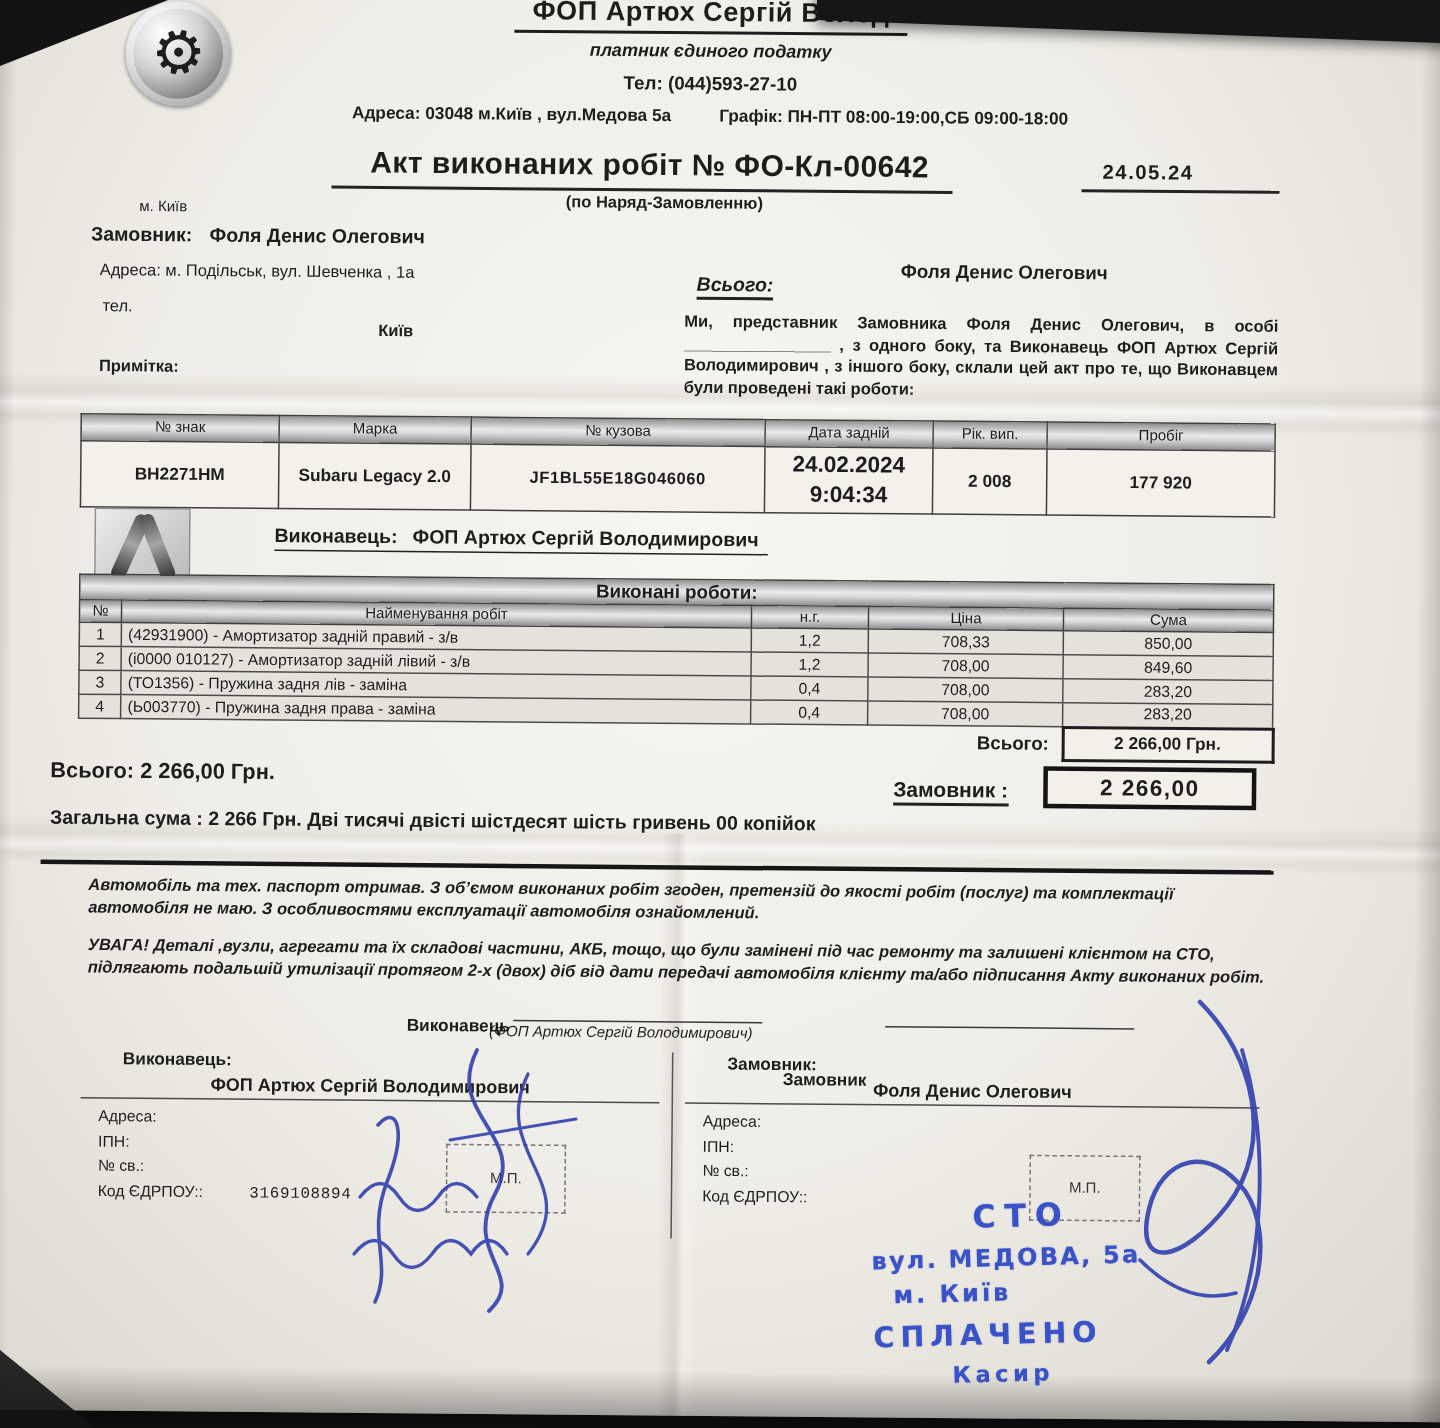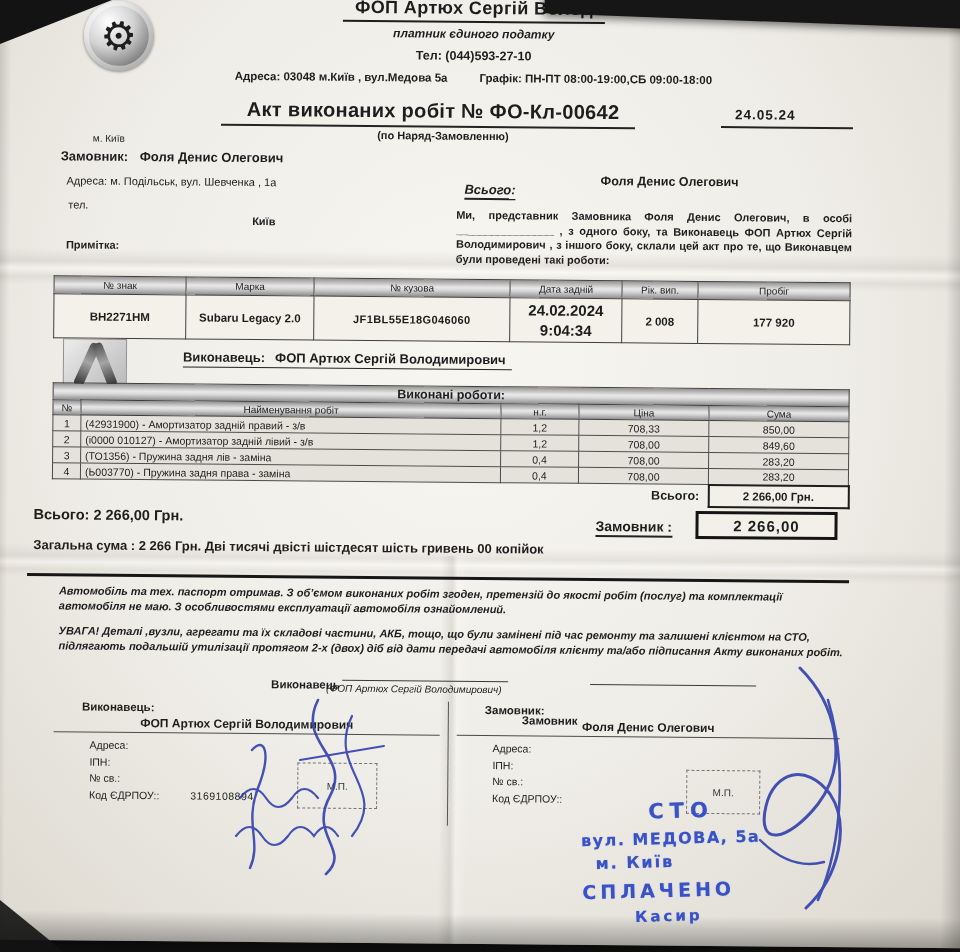--- a/index.html
+++ b/index.html
@@ -132,22 +132,22 @@
   .sn-line2 { position:absolute; left:602px; top:687px; width:166px; height:1px; background:#3a3a3a; }
 
   
   .req { position:absolute; top:706px; height:124px; }
   .req-left { left:58px; width:402px; }
   .req-right { left:460px; width:400px; border-left:1.5px solid #555; }
   .req-title { position:absolute; left:36px; top:2px; font-size:11.5px; font-weight:bold; }
   .req-name { position:absolute; left:8px; right:8px; top:17px; text-align:center;
     font-size:12px; font-weight:bold; border-bottom:1px solid #4a4a4a; padding-bottom:2px; }
   .req-rows { position:absolute; left:20px; top:40px; font-size:10.5px; }
-  .req-rows div { height:16.5px;margin-left:24px; }
-  .edrpou-val { margin-left:28px; letter-spacing:.5px; }
+  .req-rows div { height:16.5px; }
+  .edrpou-val { margin-left:28px; letter-spacing:.5px;font-family:Liberation Mono, monospace; }
   .mp-box { position:absolute; border:1.5px dashed #767676; color:#333; font-size:10px;
     display:flex; align-items:center; justify-content:center; }
   .mp-left { left:252px; top:62px; width:80px; height:46px; }
   .mp-right { left:238px; top:66px; width:74px; height:44px; }
 
   
   .stamp { position:absolute; left:595px; top:800px; width:250px; transform:rotate(-2deg);
     font-family:"DejaVu Sans", sans-serif; font-weight:bold; opacity:.92;
     text-shadow:0 0 1px rgba(43,70,198,.55); }
   .st1 { font-size:21px; letter-spacing:6px; margin-left:68px; }

